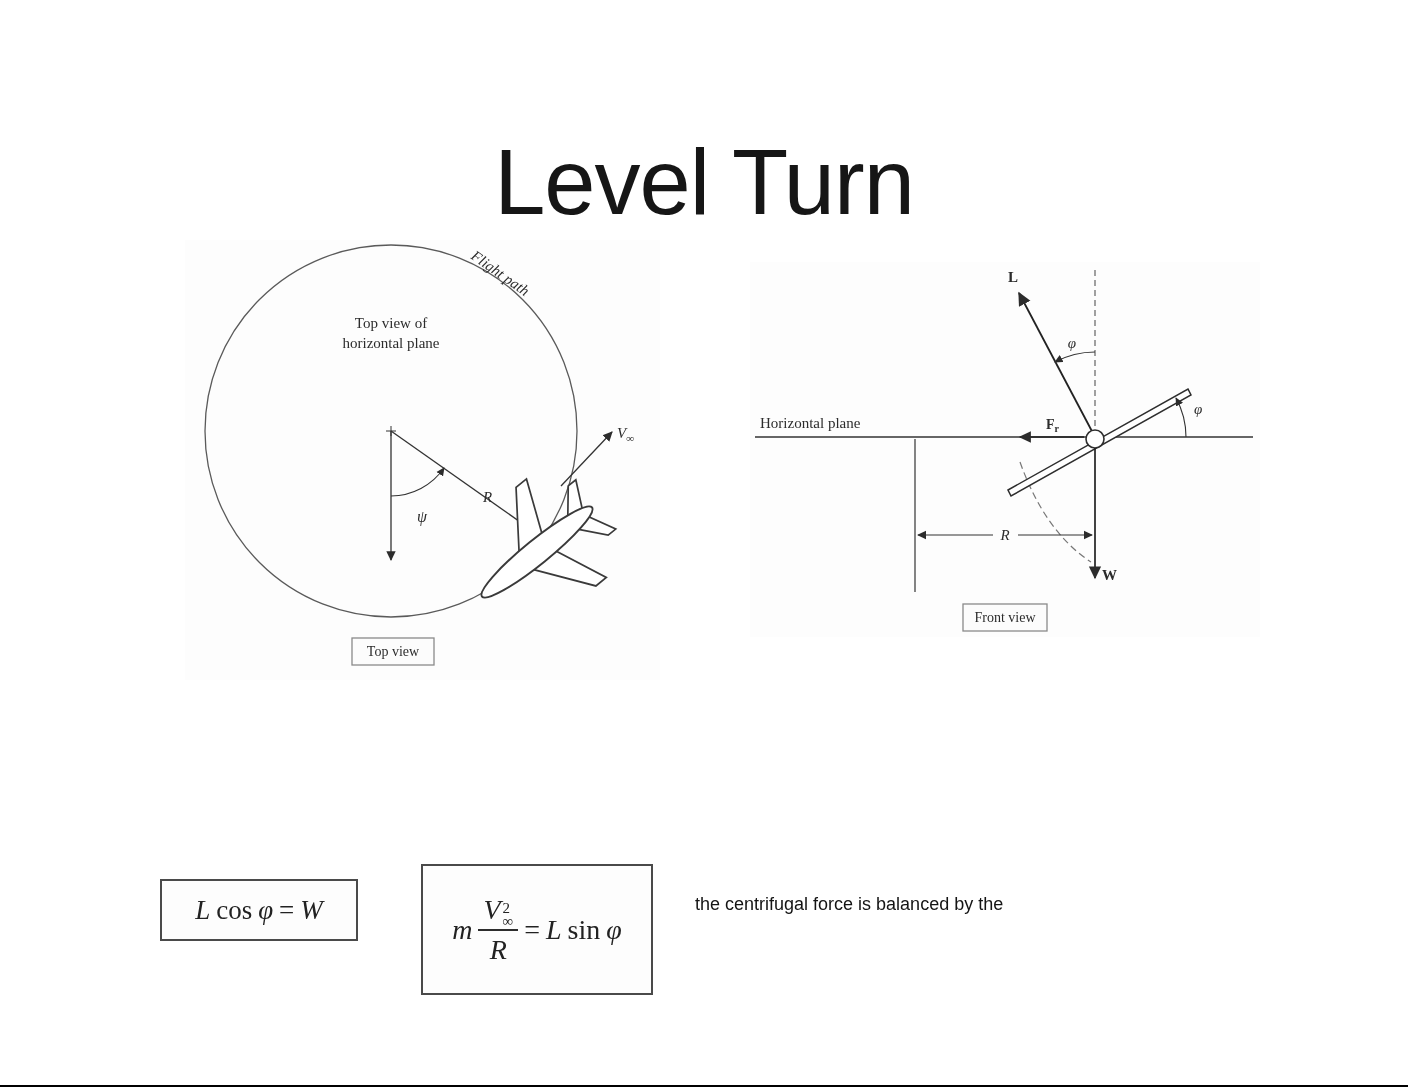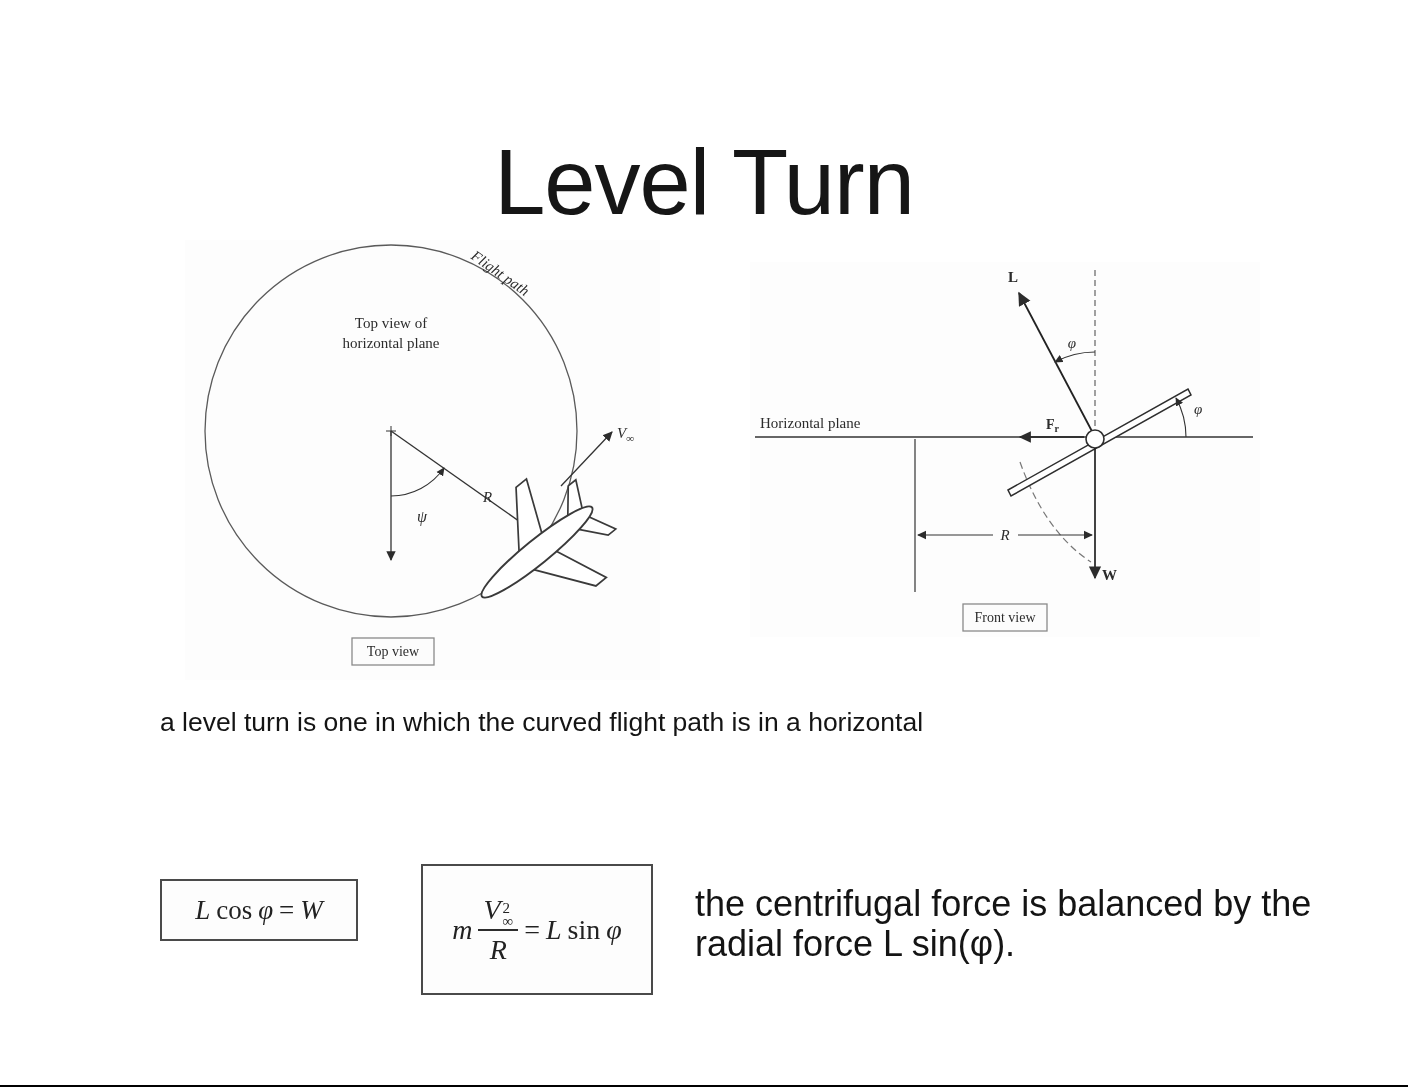--- a/index.html
+++ b/index.html
@@ -18,21 +18,21 @@
   }
 
   .svg-abs { position:absolute; background:#fdfdfd; }
 
   .body-text {
     position:absolute; left:160px; top:702px;
     font-size:26.5px; line-height:40px; color:#141414;
   }
   .caption {
     position:absolute; left:695px; top:884px;
-    font-size:36px; line-height:40px; color:#141414;
+    font-size:18px; line-height:40px; color:#141414;
   }
 
   .eq-box {
     position:absolute; border:2px solid #4a4a4a; background:#fdfdfd;
     display:flex; align-items:center; justify-content:center;
     font-family:"Liberation Serif", serif; color:#222222;
   }
   #eq1 { left:160px; top:879px; width:198px; height:62px; font-size:27px; }
   #eq2 { left:421px; top:864px; width:232px; height:131px; font-size:28px; }
   .eq-box > span { margin:0 3px; }
@@ -138,21 +138,20 @@
     <path d="M436,175 A82,82 0 0 0 426,136" fill="none" stroke="#333333" stroke-width="1.1" marker-end="url(#arrow-r)"></path>
     <text x="444" y="152" font-size="15" font-style="italic">φ</text>
 
     <g>
       <rect x="213" y="342" width="84" height="27" fill="#fcfcfc" stroke="#8a8a8a" stroke-width="1.3"></rect>
       <text x="255" y="360" text-anchor="middle" font-size="14">Front view</text>
     </g>
   </svg>
 
   <div class="body-text">
-    <div>a level turn is one in which the curved flight path is in a horizontal</div>
   </div>
 
   <div class="eq-box" id="eq1">
     <span class="it">L</span>
     <span>cos</span>
     <span class="it">φ</span>
     <span>=</span>
     <span class="it">W</span>
   </div>
 
@@ -169,18 +168,17 @@
       <span class="den it">R</span>
     </span>
     <span>=</span>
     <span class="it">L</span>
     <span>sin</span>
     <span class="it">φ</span>
   </div>
 
   <div class="caption">
     <div>the centrifugal force is balanced by the</div>
-    <div>radial force L sin(φ).</div>
   </div>
 
   <div class="bottom-rule"></div>
 
 </div>
 
 </body></html>

